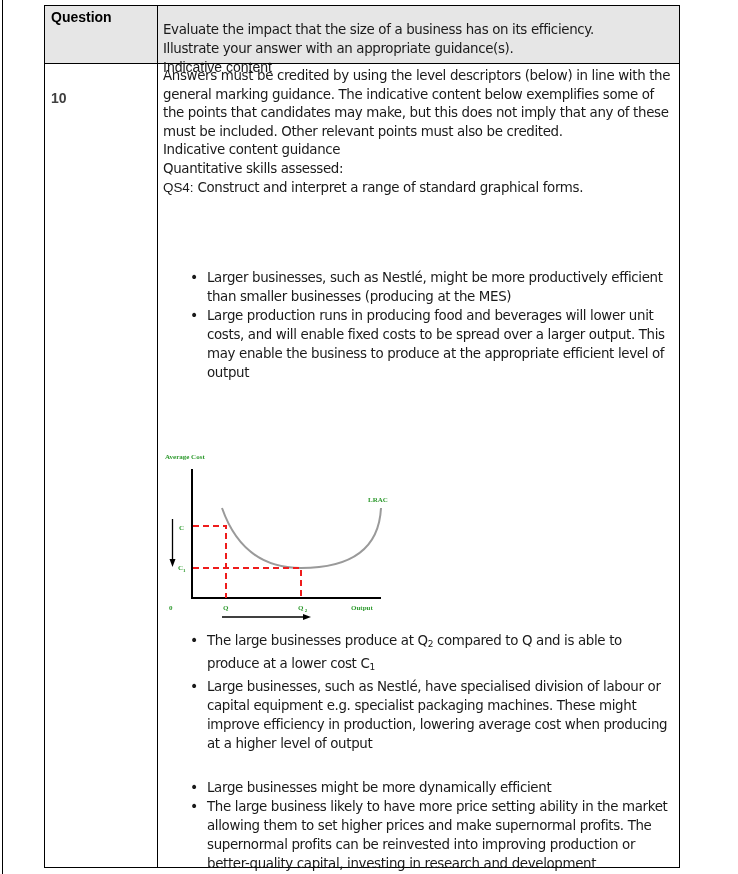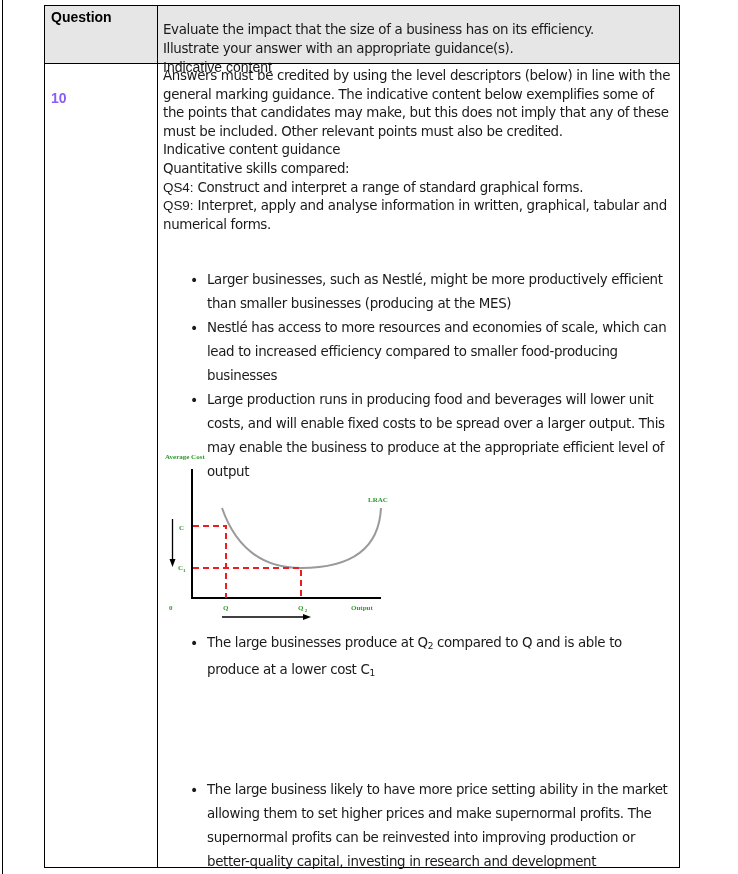--- a/index.html
+++ b/index.html
@@ -7,29 +7,29 @@
          font-family: "DejaVu Sans", sans-serif; color: #1a1a1a; }
   .left-rule { position: absolute; left: 2px; top: 0; width: 1px; height: 874px; background: #000; }
   .tbl { position: absolute; left: 44px; top: 5px; width: 636px; height: 863px;
          border: 1.5px solid #000; box-sizing: border-box; }
   .col-div { position: absolute; left: 112px; top: 0; bottom: 0; width: 1px; background: #000; }
   .hdr { position: absolute; left: 0; top: 0; right: 0; height: 57px; background: #e6e6e6;
          border-bottom: 1.5px solid #000; }
   .qlabel { position: absolute; left: 6px; top: 3px; font-family: "Liberation Sans", sans-serif;
             font-weight: bold; font-size: 14px; color: #000; }
   .qnum { position: absolute; left: 6px; top: 84px; font-family: "Liberation Sans", sans-serif;
-          font-weight: bold; font-size: 14px; color: #8b5cf6; }
+          font-weight: bold; font-size: 14px; color: #404040; }
   .cell { position: absolute; left: 118px; right: 4px; font-size: 13.4px; line-height: 18.6px;
           letter-spacing: -0.35px; font-family: "DejaVu Sans", sans-serif; }
   .hdr-text { top: 3px; margin-top: 12px; }
   .bold-arial { font-family: "Liberation Sans", sans-serif; font-weight: normal; letter-spacing: 0; font-size: 14px; }
   .intro { top: 61px; }
   .qs b { font-family: "Liberation Sans", sans-serif; font-weight: normal; letter-spacing: 0; }
   ul.bl { position: absolute; left: 145px; right: 6px; margin: 0; padding: 0; list-style: none;
-          font-size: 13.4px; line-height: 24px; letter-spacing: -0.35px; }
+          font-size: 13.4px; line-height: 19px; letter-spacing: -0.35px; }
   ul.bl li { position: relative; padding-left: 17px; }
   ul.bl li::before { content: "•"; position: absolute; left: 0; top: 0; font-size: 14px; }
   .b1 { top: 262px; }
   .b2 { top: 625px; }
   .b3 { top: 772px; }
   .diagram { position: absolute; left: 108px; top: 437px; width: 260px; height: 185px; }
   .diagram text { font-family: "Liberation Serif", serif; font-weight: bold; fill: #2e9a2e; }
   sub { font-size: 9px; vertical-align: -2px; }
 </style>
 </head>
@@ -46,28 +46,26 @@
     <div>Evaluate the impact that the size of a business has on its efficiency.</div>
     <div>Illustrate your answer with an appropriate guidance(s).</div>
     <div class="bold-arial">Indicative content</div>
   </div>
 
   <div class="qnum">10</div>
 
   <div class="cell intro">
     <div>Answers must be credited by using the level descriptors (below) in line with the general marking guidance. The indicative content below exemplifies some of the points that candidates may make, but this does not imply that any of these must be included. Other relevant points must also be credited.</div>
     <div>Indicative content guidance</div>
-    <div>Quantitative skills compared:</div>
+    <div>Quantitative skills assessed:</div>
     <div class="qs"><b>QS4:</b><span> Construct and interpret a range of standard graphical forms.</span></div>
-    <div class="qs"><b>QS9:</b><span> Interpret, apply and analyse information in written, graphical, tabular and numerical forms.</span></div>
   </div>
 
   <ul class="bl b1">
     <li>Larger businesses, such as Nestlé, might be more productively efficient than smaller businesses (producing at the MES)</li>
-    <li>Nestlé has access to more resources and economies of scale, which can lead to increased efficiency compared to smaller food-producing businesses</li>
     <li>Large production runs in producing food and beverages will lower unit costs, and will enable fixed costs to be spread over a larger output. This may enable the business  to produce at the appropriate efficient level of output</li>
   </ul>
 
   <svg class="diagram" viewBox="0 0 260 185" width="260" height="185">
     <text x="12" y="16" font-size="7">Average Cost</text>
     <line x1="39" y1="26" x2="39" y2="156" stroke="#000" stroke-width="2"></line>
     <line x1="38" y1="155" x2="228" y2="155" stroke="#000" stroke-width="2"></line>
     <path d="M69 65 Q 90 125 148 125 Q 225 125 228 65" fill="none" stroke="#9a9a9a" stroke-width="2"></path>
     <text x="215" y="59" font-size="7">LRAC</text>
     <path d="M40 83 H73 V155" fill="none" stroke="#ee1c1c" stroke-width="2" stroke-dasharray="6,4"></path>
@@ -79,18 +77,20 @@
     <text x="16" y="167" font-size="7">0</text>
     <text x="70" y="167" font-size="7">Q</text>
     <text x="145" y="167" font-size="7">Q<tspan font-size="5" dy="2"> 2</tspan></text>
     <text x="198" y="167" font-size="7">Output</text>
     <line x1="69" y1="174" x2="152" y2="174" stroke="#000" stroke-width="1.3"></line>
     <polygon points="150,171 158,174 150,177" fill="#000"></polygon>
   </svg>
 
   <ul class="bl b2">
     <li><span>The large businesses produce at Q</span><sub>2</sub><span> compared to Q and is able to produce at a lower cost C</span><sub>1</sub></li>
+    <li>Large businesses, such as Nestlé, have specialised division of labour or capital equipment e.g. specialist packaging machines. These might improve efficiency in production, lowering average cost when producing at a higher level of output</li>
   </ul>
 
   <ul class="bl b3">
+    <li>Large businesses might be more dynamically efficient</li>
     <li>The large business likely to have more price setting ability in the market allowing them to set higher prices and make supernormal profits. The supernormal profits can be reinvested into improving production or better-quality capital, investing in research and development</li>
   </ul>
 </div>
 
 </body></html>

